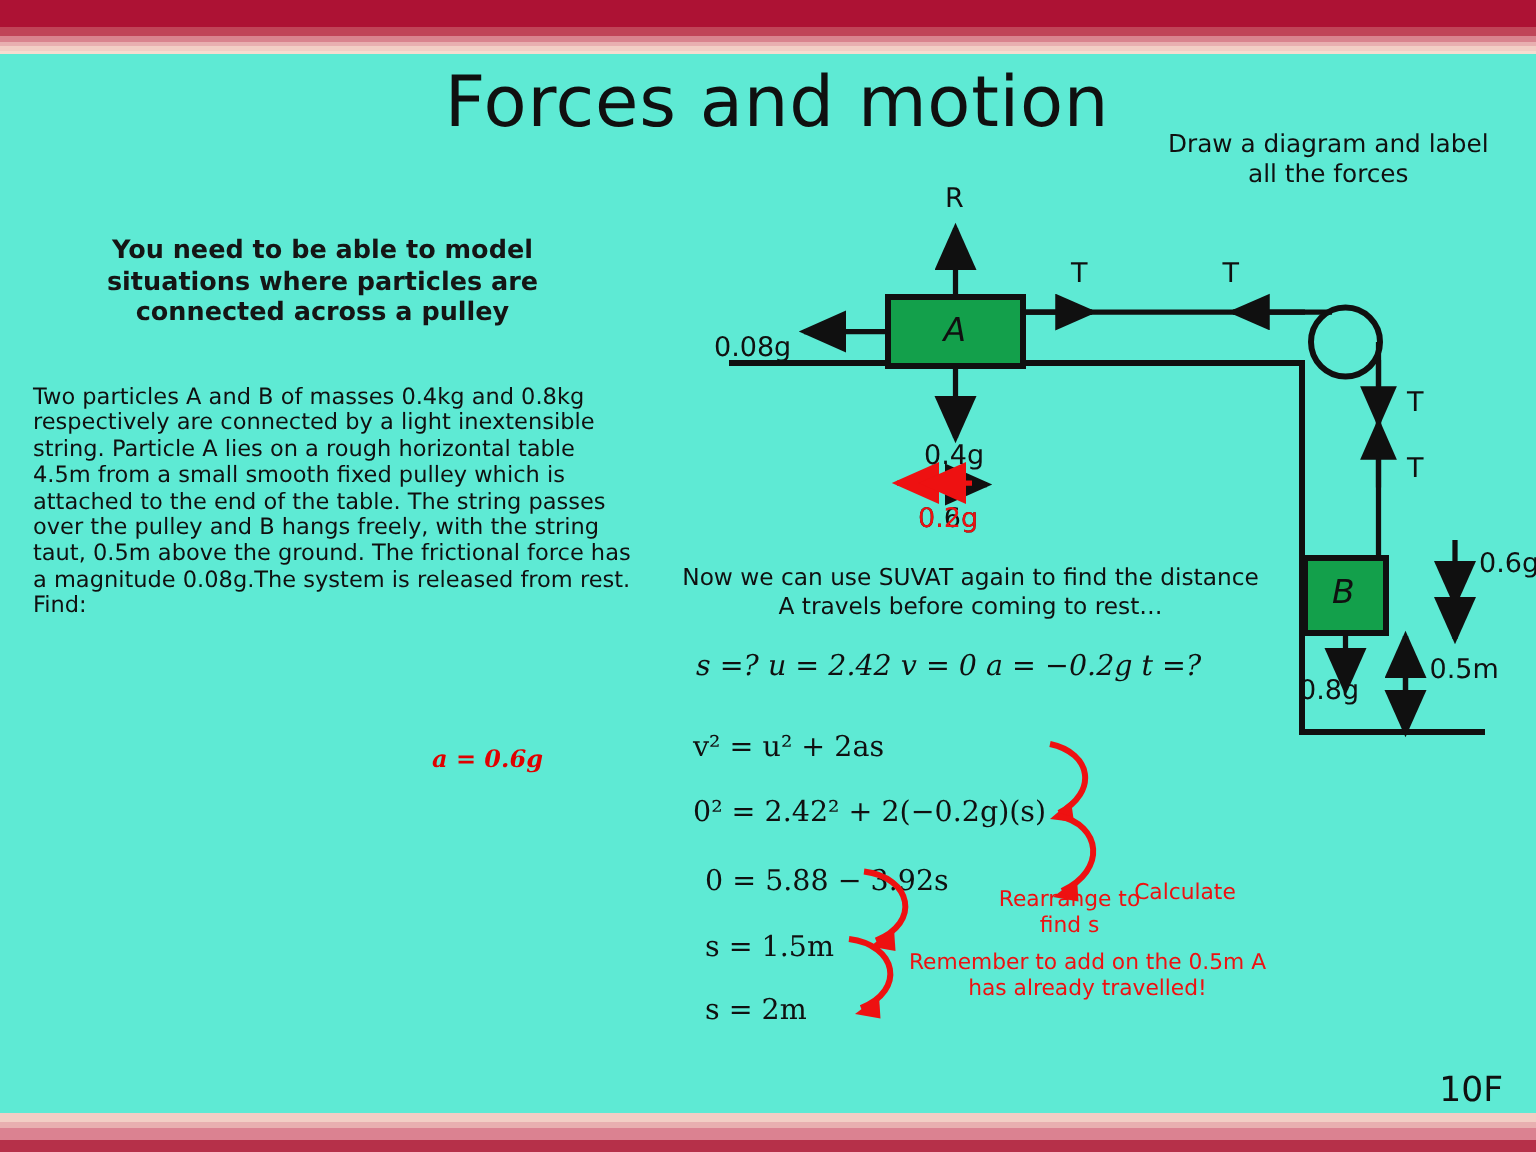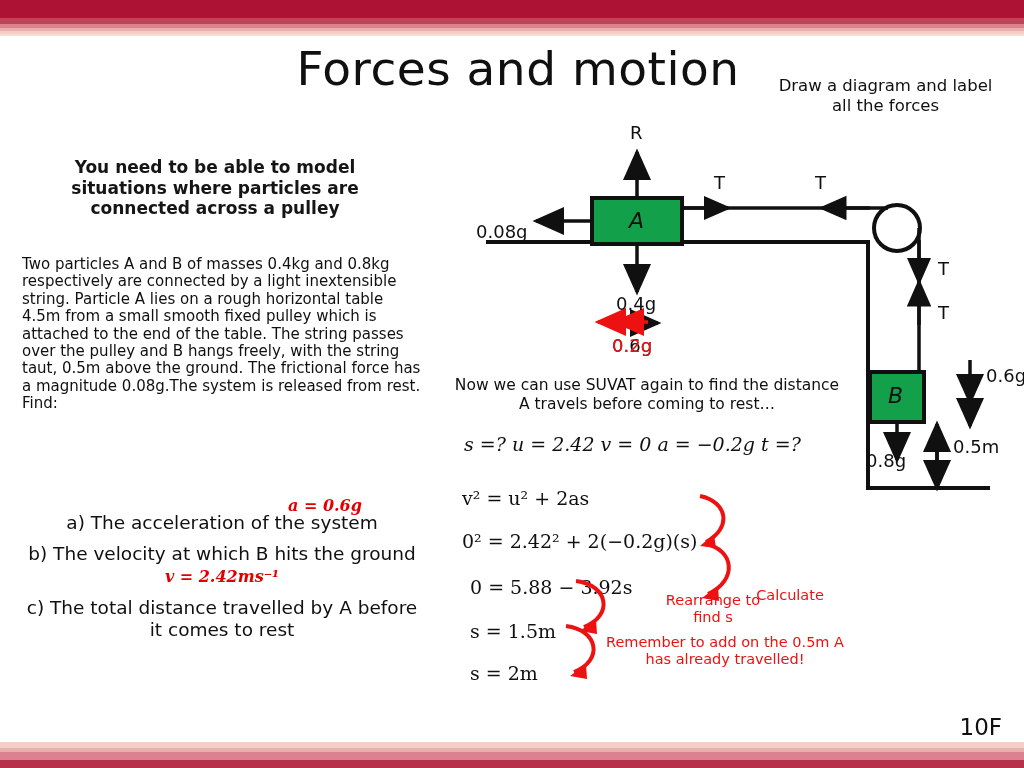--- a/index.html
+++ b/index.html
@@ -10,21 +10,21 @@
     width: 1024px;
     height: 768px;
     background: #FAE6D8;
     font-family: "DejaVu Sans", sans-serif;
     overflow: hidden;
     position: relative;
   }
   .slide {
     position: absolute;
     inset: 0;
-    background: #ffffff;
+    background: #5eead4;
   }
   
   .band-top {
     position: absolute;
     top: 0; left: 0;
     width: 1024px;
     height: 36px;
     background: linear-gradient(to bottom,
       #AD1234 0px, #AD1234 18px,
       #C04458 18px, #C04458 24px,
@@ -109,21 +109,21 @@
     color: #E00000;
     font-weight: bold;
     font-style: italic;
     font-family: "DejaVu Serif", serif;
     font-size: 16px;
   }
 
   .draw-note {
     position: absolute;
     left: 778px;
-    top: 76px;
+    top: 86px;
     width: 215px;
     text-align: center;
     font-size: 16.5px;
     color: #101010;
     line-height: 1.22;
   }
 
   .suvat-note {
     position: absolute;
     left: 452px;
@@ -205,28 +205,20 @@
   <div class="band-bottom"></div>
 
   <div class="title">Forces and motion</div>
 
   <div class="intro">You need to be able to model situations where particles are connected across a pulley</div>
 
   <div class="question">Two particles A and B of masses 0.4kg and 0.8kg respectively are connected by a light inextensible string. Particle A lies on a rough horizontal table 4.5m from a small smooth fixed pulley which is attached to the end of the table. The string passes over the pulley and B hangs freely, with the string taut, 0.5m above the ground. The frictional force has a magnitude 0.08g.The system is released from rest. Find:</div>
 
   <div class="ans-a-val">a = 0.6g</div>
 
-  <div class="answers">
-    <div class="ans">a) The acceleration of the system</div>
-    <div class="ans">
-      <span>b) The velocity at which B hits the ground</span>
-      <span class="red-ans">v = 2.42ms⁻¹</span>
-    </div>
-    <div class="ans">c) The total distance travelled by A before it comes to rest</div>
-  </div>
 
   <div class="draw-note">Draw a diagram and label all the forces</div>
 
   <div class="suvat-note">Now we can use SUVAT again to find the distance A travels before coming to rest…</div>
 
   <div class="math" style="left:464px; top:433px;">s =?   u = 2.42   v = 0  a = −0.2g   t =?</div>
 
   <div class="mline" style="left:462px; top:487px;">v² = u² + 2as</div>
   <div class="mline" style="left:462px; top:530px;">0² = 2.42² + 2(−0.2g)(s)</div>
   <div class="mline" style="left:470px; top:576px;">0 = 5.88 − 3.92s</div>

